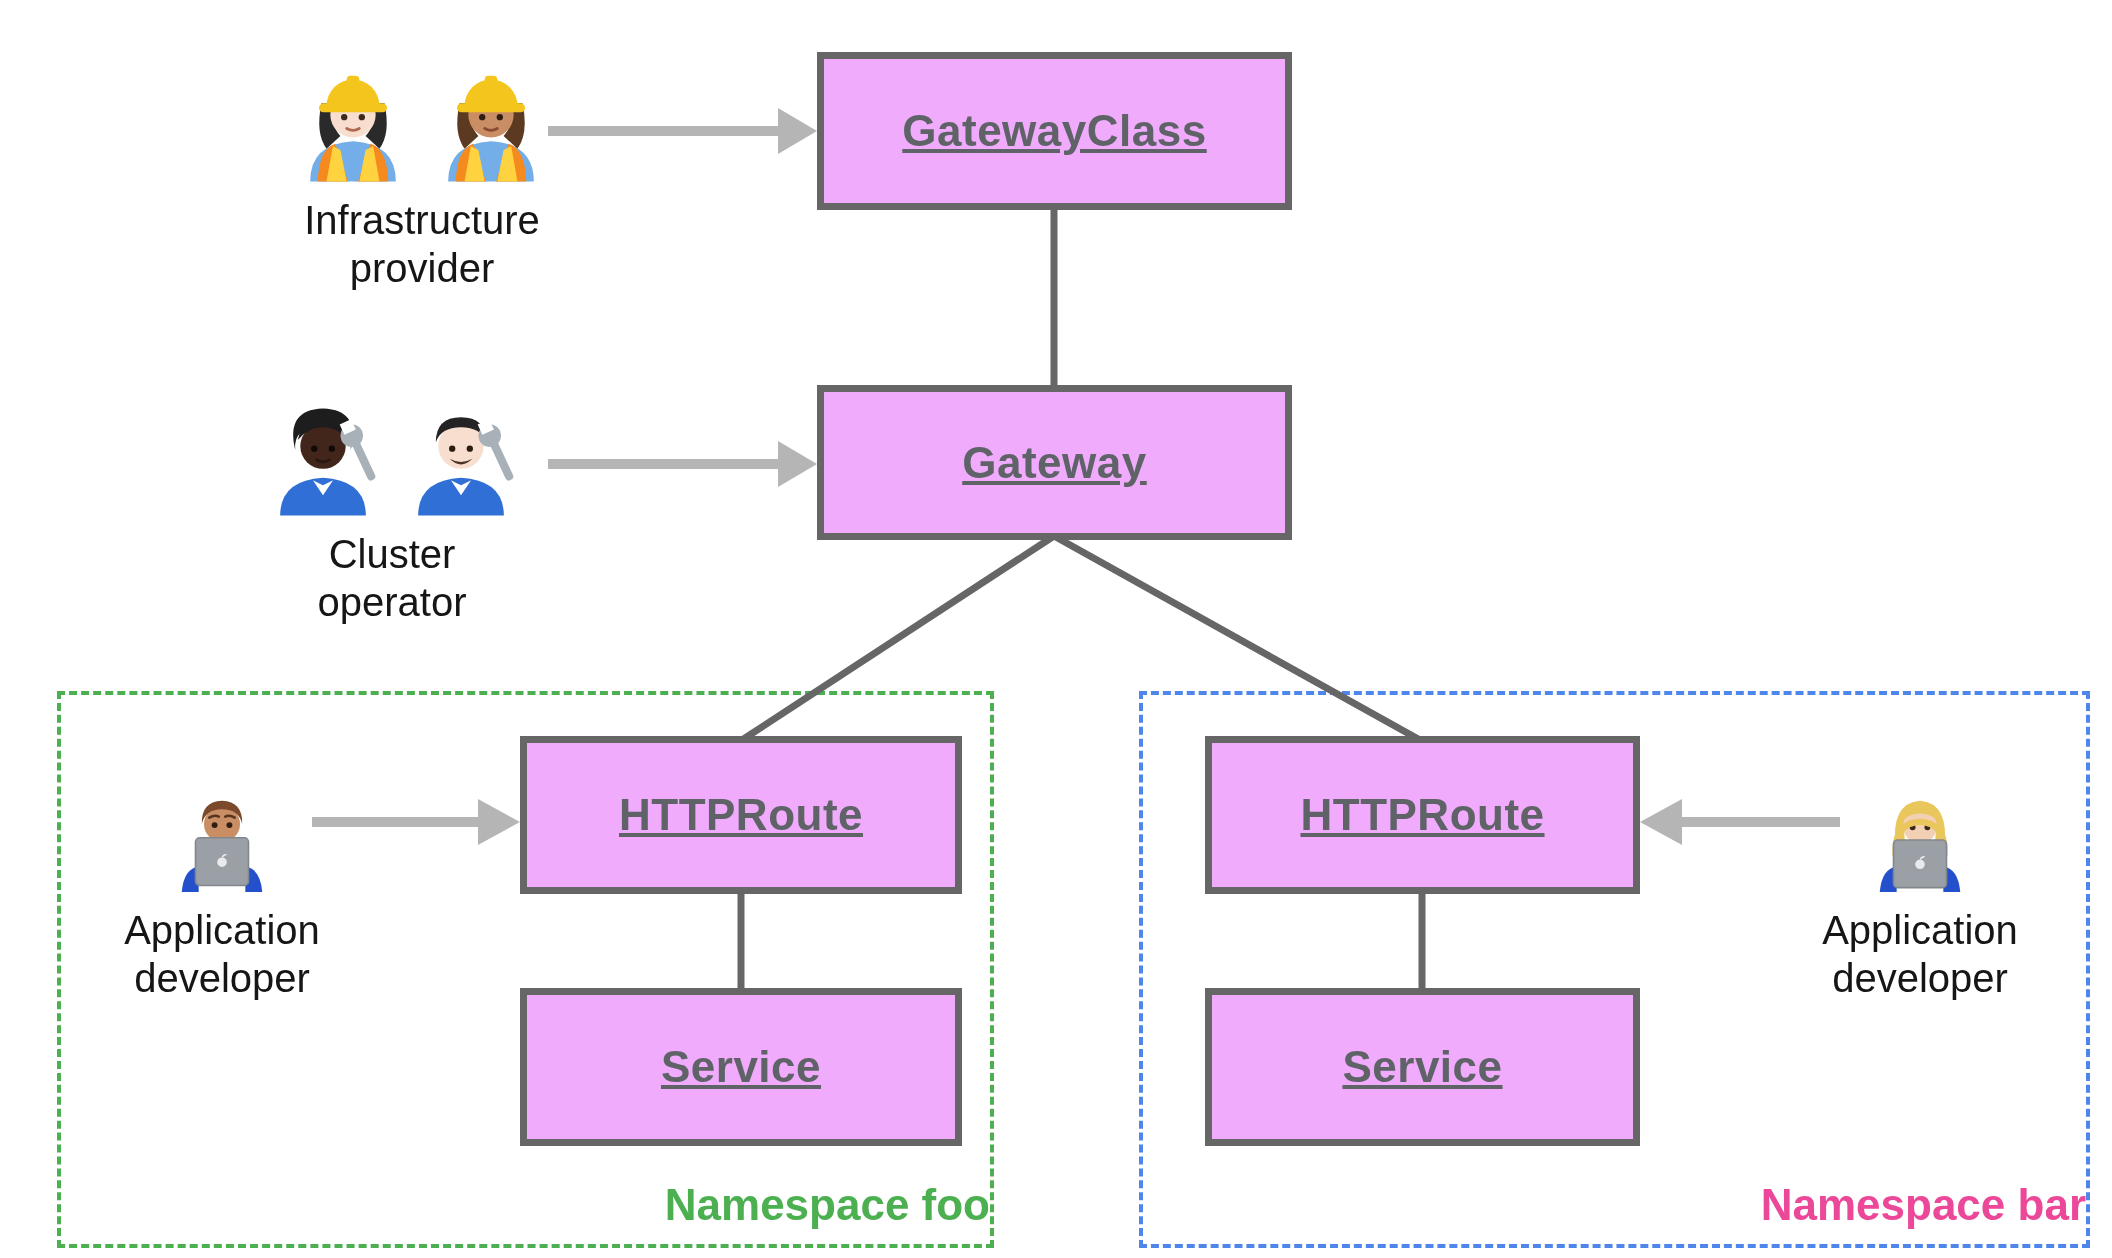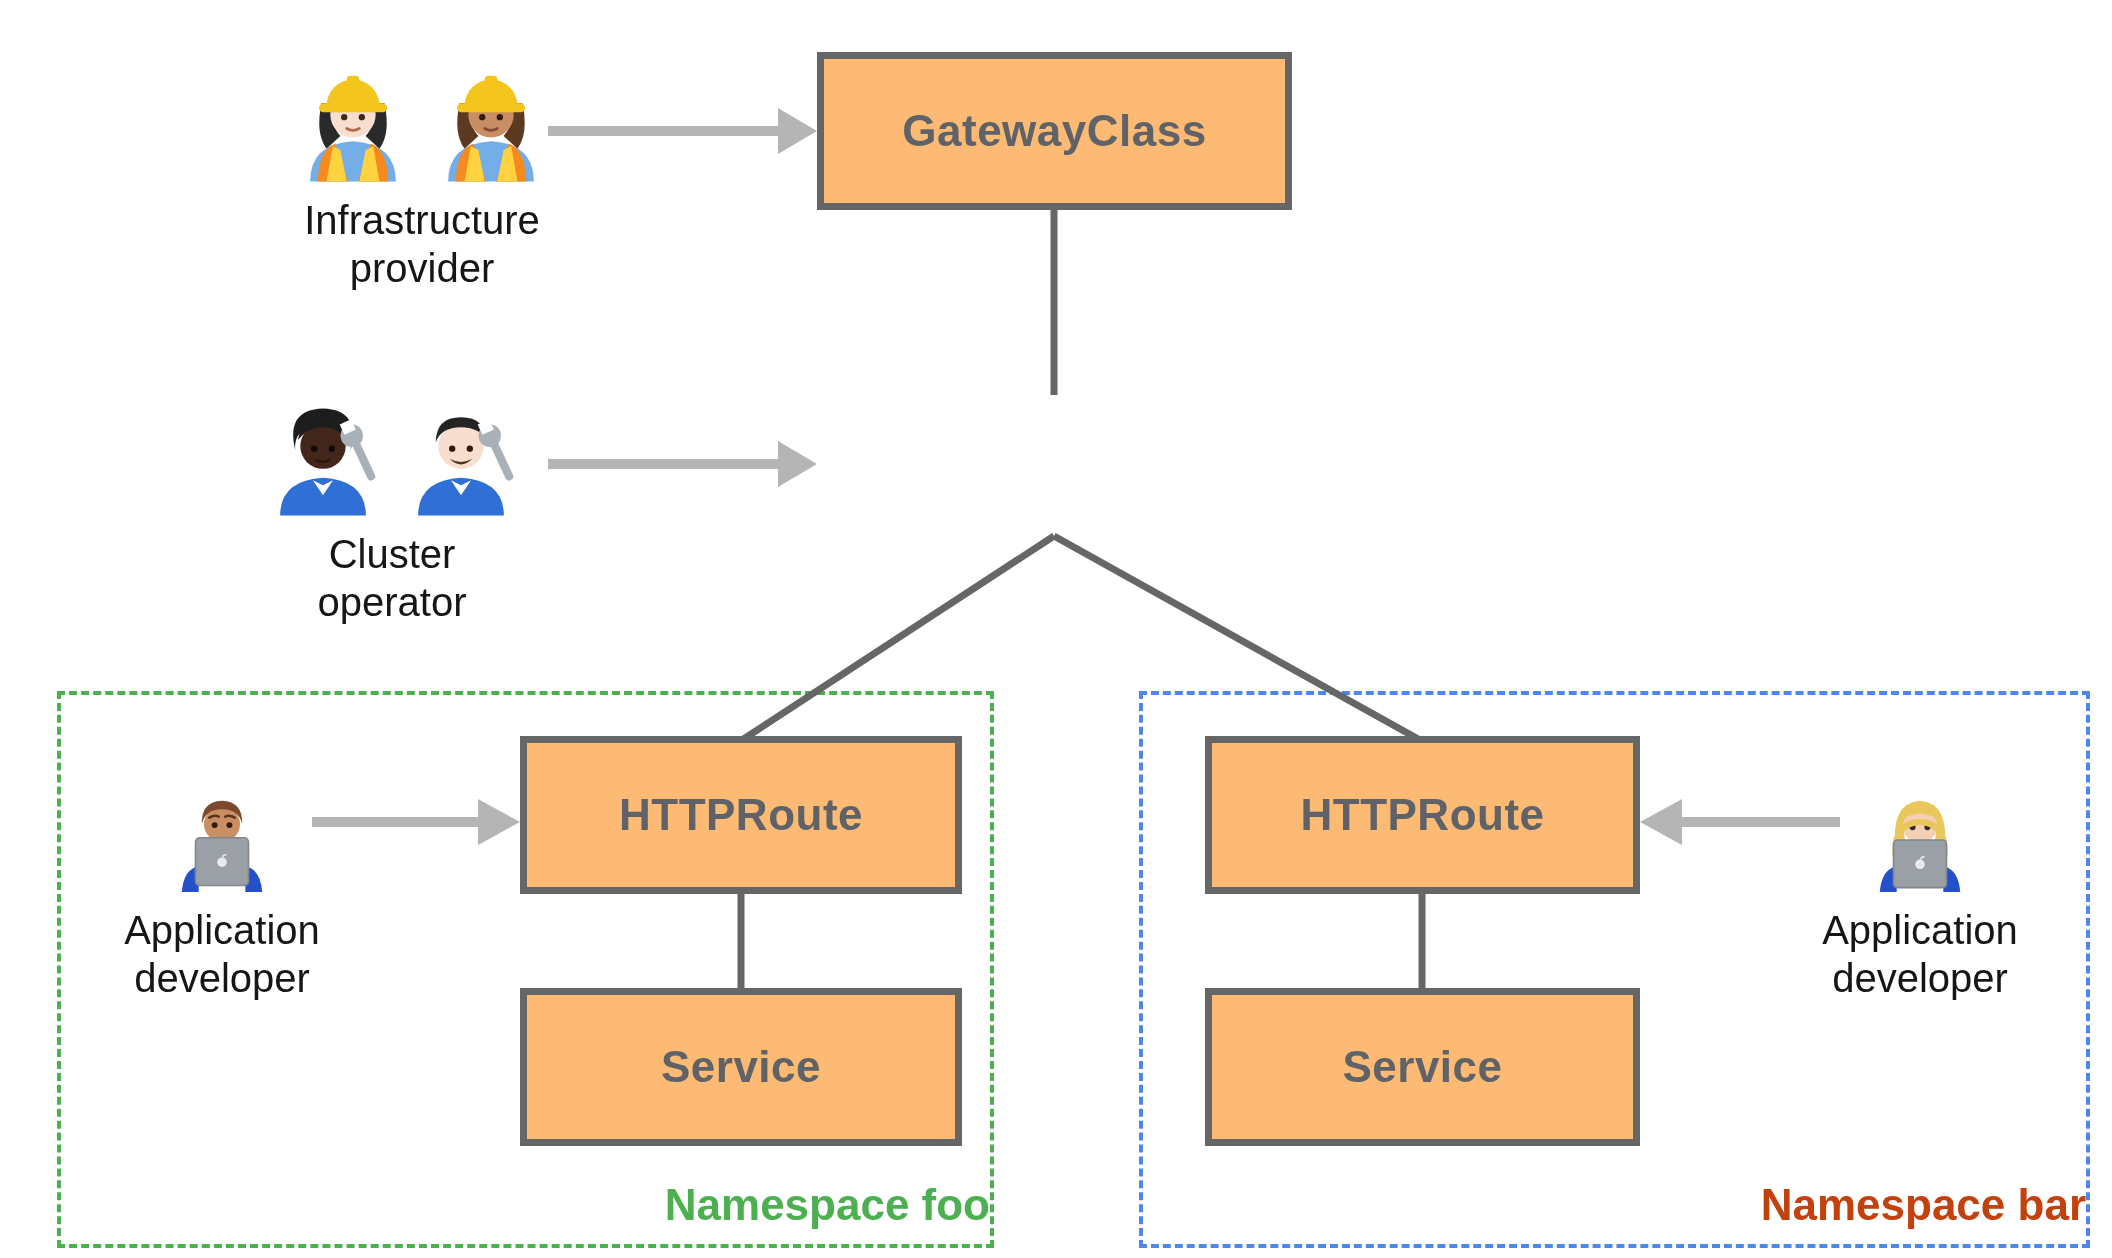--- a/index.html
+++ b/index.html
@@ -2,39 +2,39 @@
 <html><head>
 <meta charset="utf-8">
 <style>
   html,body{margin:0;padding:0;background:#ffffff;}
   .stage{
     position:relative;width:2112px;height:1258px;background:#ffffff;overflow:hidden;
     font-family:"Liberation Sans",sans-serif;
   }
   svg.wires{position:absolute;left:0;top:0;z-index:1;}
   .node{
-    position:absolute;box-sizing:border-box;background:#fdba74;border:7px solid #666666;
+    position:absolute;box-sizing:border-box;background:#f0abfc;border:7px solid #666666;
     display:flex;align-items:center;justify-content:center;z-index:2;
-    font-weight:bold;font-size:44px;color:#5f6368;letter-spacing:0.5px;
+    font-weight:bold;font-size:44px;color:#5f6368;letter-spacing:0.5px;text-decoration:underline;
   }
   .node-gateway-class{left:817px;top:52px;width:475px;height:158px;}
   .node-gateway{left:817px;top:385px;width:475px;height:155px;}
   .node-httproute-foo{left:520px;top:736px;width:442px;height:158px;}
   .node-service-foo{left:520px;top:988px;width:442px;height:158px;}
   .node-httproute-bar{left:1205px;top:736px;width:435px;height:158px;}
   .node-service-bar{left:1205px;top:988px;width:435px;height:158px;}
   .ns{position:absolute;box-sizing:border-box;border:4px dashed;z-index:0;}
   .ns-foo{left:57px;top:691px;width:937px;height:557px;border-color:#4caf50;}
   .ns-bar{left:1139px;top:691px;width:951px;height:557px;border-color:#4e86ec;}
   .ns-label{
     position:absolute;left:0;bottom:14px;width:100%;text-align:right;
     font-weight:bold;font-size:44px;z-index:2;
   }
   .ns-foo .ns-label{color:#4caf50;}
-  .ns-bar .ns-label{color:#c2410c;}
+  .ns-bar .ns-label{color:#ec4899;}
   .persona{
     position:absolute;display:flex;flex-direction:column;align-items:center;z-index:2;width:320px;
   }
   .persona .icons{display:flex;gap:12px;align-items:flex-end;}
   .p-icon{width:126px;height:126px;display:block;}
   .p-icon.small{width:106px;height:106px;}
   .persona .label{
     margin-top:12px;text-align:center;font-size:40px;line-height:48px;color:#161616;font-weight:normal;
   }
   .persona-infra{left:262px;top:58px;}
@@ -74,20 +74,21 @@
       <line x1="312" y1="822" x2="482" y2="822" stroke-width="10" stroke="#b5b5b5"></line>
       <polygon points="478,799 520,822 478,845" fill="#b5b5b5"></polygon>
     </g>
     <g>
       <line x1="1840" y1="822" x2="1678" y2="822" stroke-width="10" stroke="#b5b5b5"></line>
       <polygon points="1682,799 1640,822 1682,845" fill="#b5b5b5"></polygon>
     </g>
   </svg>
 
   <div class="node node-gateway-class">GatewayClass</div>
+  <div class="node node-gateway">Gateway</div>
   <div class="node node-httproute-foo">HTTPRoute</div>
   <div class="node node-service-foo">Service</div>
   <div class="node node-httproute-bar">HTTPRoute</div>
   <div class="node node-service-bar">Service</div>
 
   <div class="persona persona-cluster">
     <div class="icons">
       <svg class="p-icon" viewBox="0 0 100 100">
         <path d="M28,46 Q20,14 50,13 Q80,14 72,46 Q74,28 50,26 Q26,28 28,46 Z" fill="#1d1d1d"></path>
         <path d="M16,98 Q16,70 50,68 Q84,70 84,98 Z" fill="#2f6fd6"></path>

